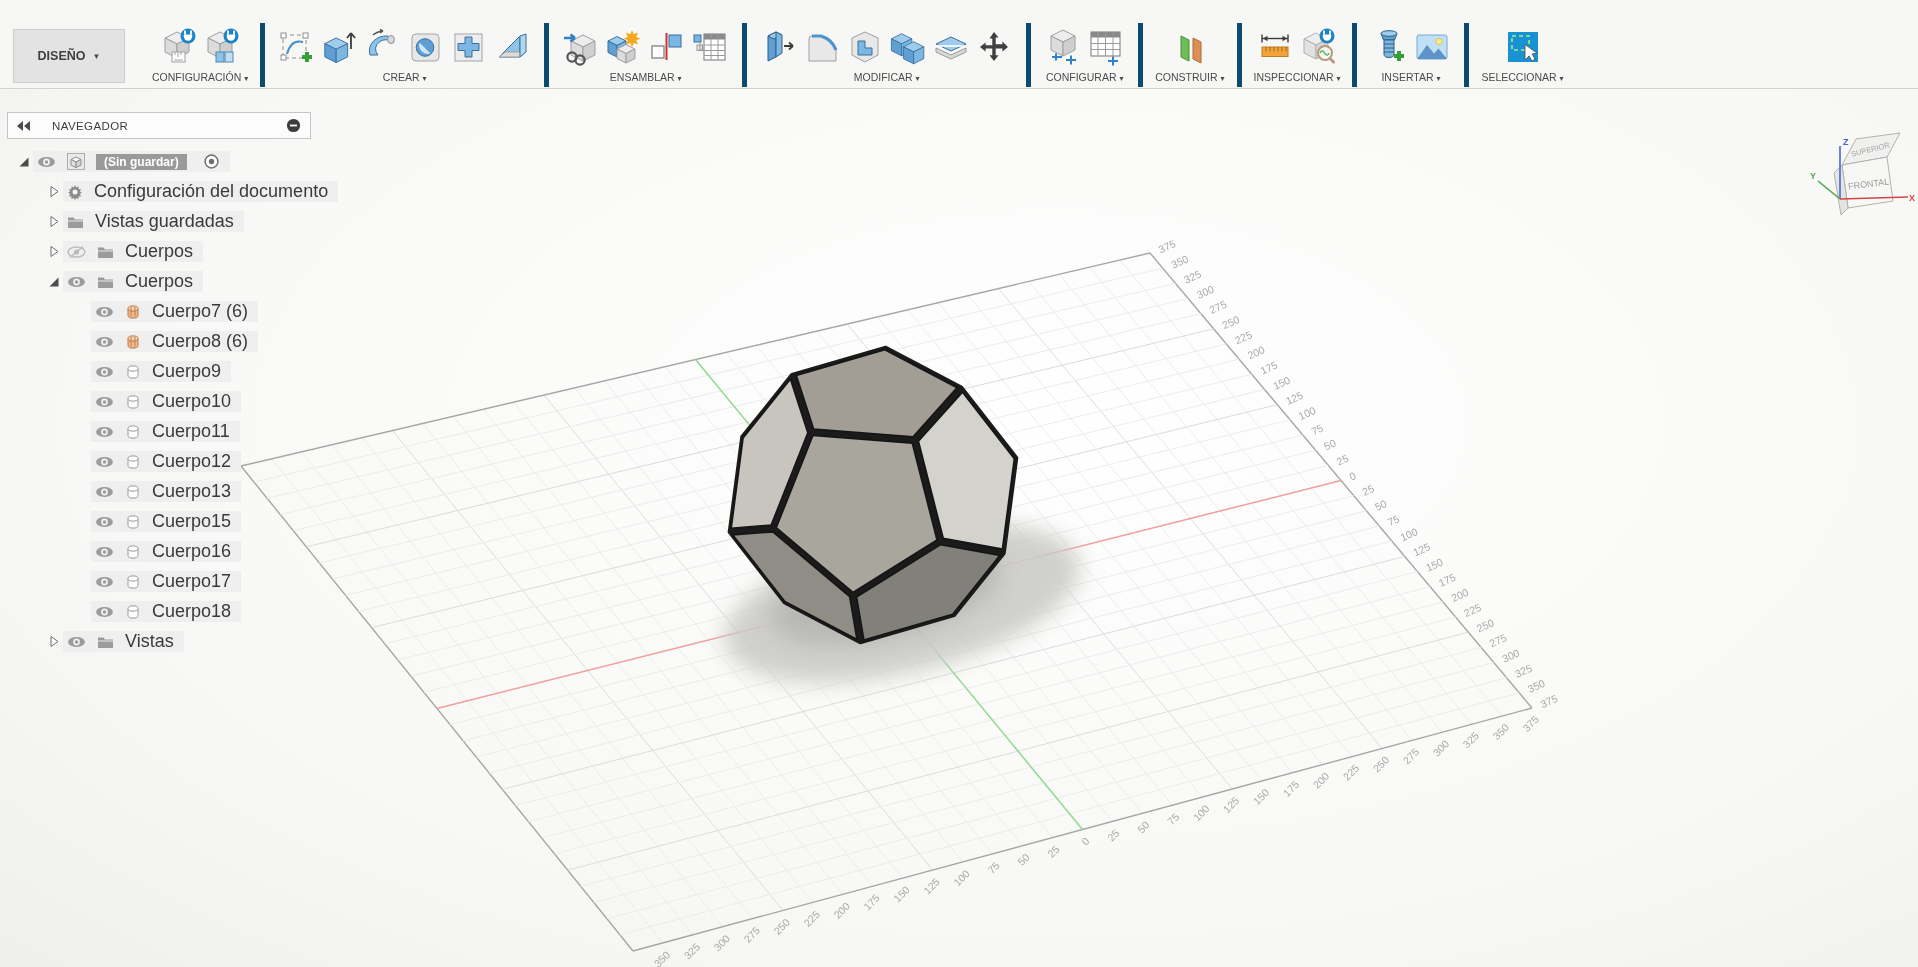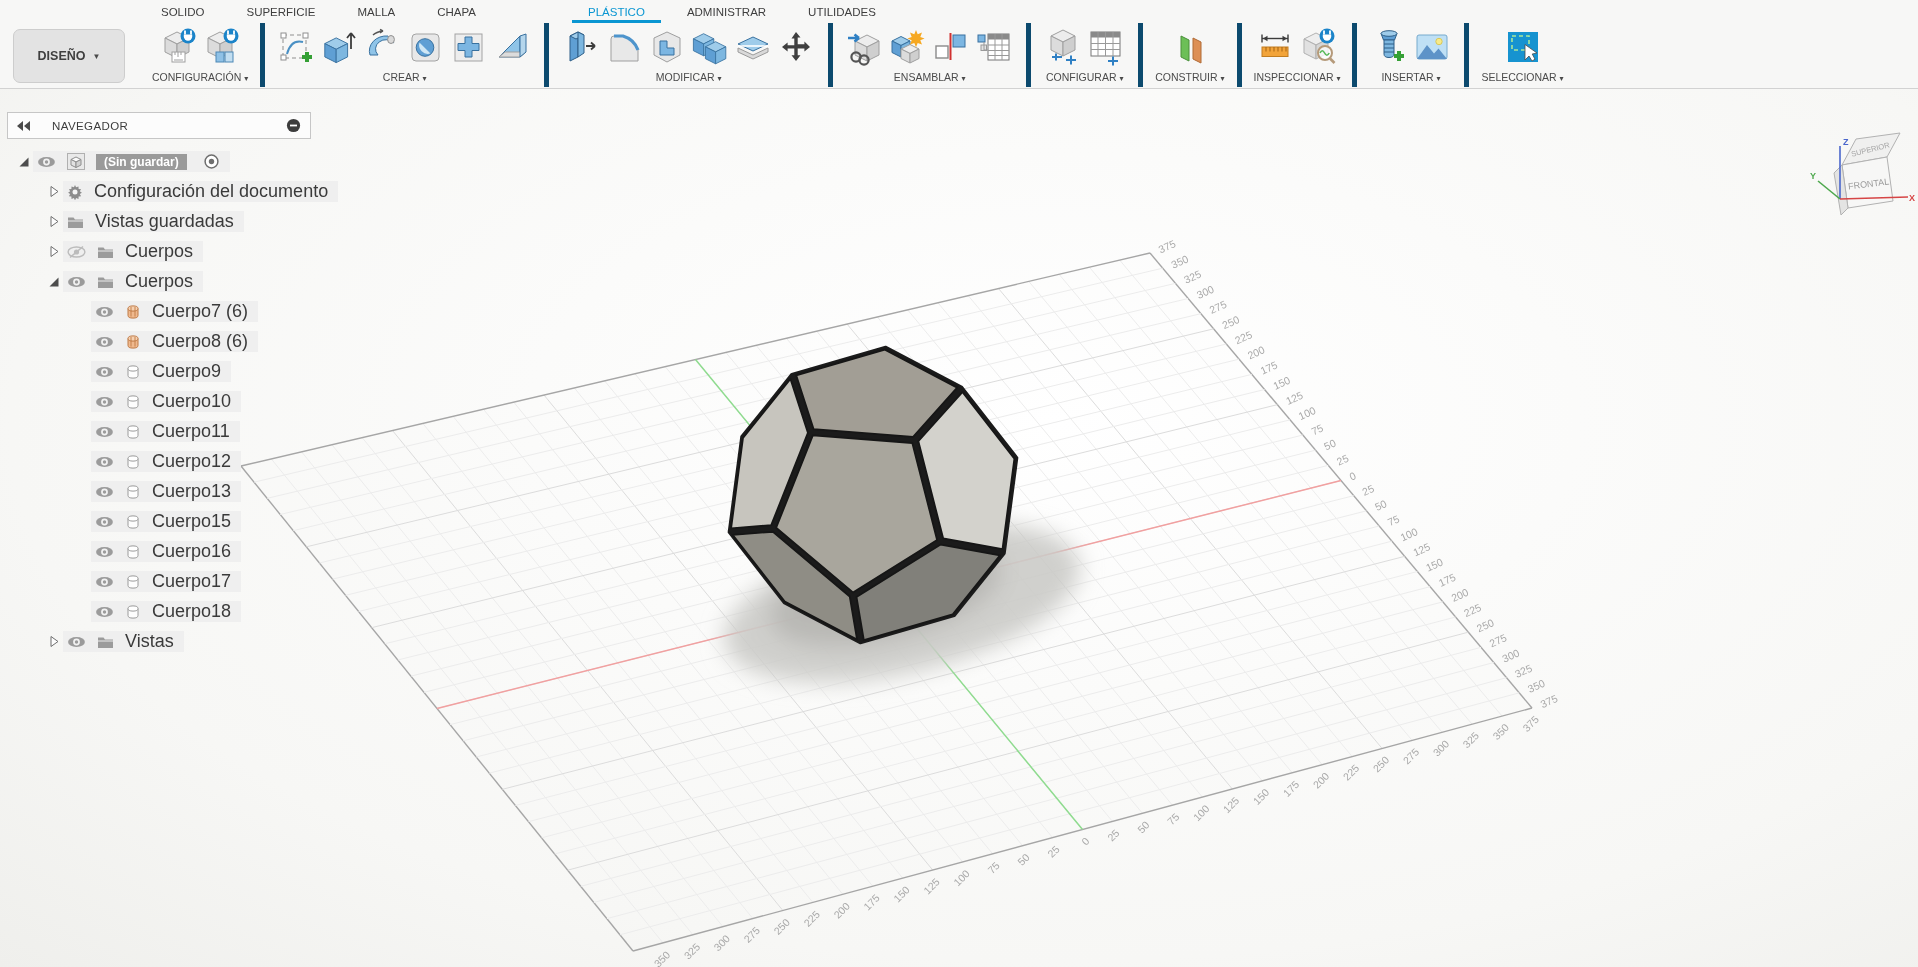--- a/index.html
+++ b/index.html
@@ -3,21 +3,21 @@
 <meta charset="utf-8">
 <style>
   html,body{margin:0;padding:0;}
   body{width:1918px;height:967px;position:relative;overflow:hidden;
        font-family:"Liberation Sans",sans-serif;background:#fff;}
 
   
   .topbar{position:absolute;left:0;top:0;width:1918px;height:88px;
           background:#f7f7f6;border-bottom:1px solid #d2d2d2;z-index:30;}
   .design-btn{position:absolute;left:13px;top:29px;width:110px;height:52px;
-          background:#e3e3e3;border:1px solid #cdcdcd;border-radius:7px;
+          background:#e3e3e3;border:1px solid #cdcdcd;border-radius:0;
           display:flex;align-items:center;justify-content:center;gap:7px;
           font-size:12.5px;font-weight:bold;color:#3f3f3f;cursor:pointer;}
   .caret{font-size:8px;color:#4a4a4a;}
   .tabs{position:absolute;left:140px;top:0;height:23px;display:flex;}
   .tab{padding:0 21px;display:flex;align-items:center;font-size:11.5px;
        color:#3e3e3e;position:relative;cursor:pointer;white-space:nowrap;}
   .tab:nth-child(5){margin-left:70px;}
   .tab.active{color:#0a96d2;}
   .tab.active::after{content:"";position:absolute;left:5px;right:5px;bottom:0;
        height:3px;background:#0a96d2;}
@@ -55,43 +55,20 @@
         padding:1px 8px;font-size:12px;cursor:pointer;}
 </style>
 </head>
 <body>
 
 <div class="topbar">
   <div class="design-btn">
     <span>DISEÑO</span>
     <span class="caret">▼</span>
   </div>
-  <div class="tabs">
-      <div class="tab">
-        <span>SOLIDO</span>
-      </div>
-      <div class="tab">
-        <span>SUPERFICIE</span>
-      </div>
-      <div class="tab">
-        <span>MALLA</span>
-      </div>
-      <div class="tab">
-        <span>CHAPA</span>
-      </div>
-      <div class="tab active">
-        <span>PLÁSTICO</span>
-      </div>
-      <div class="tab">
-        <span>ADMINISTRAR</span>
-      </div>
-      <div class="tab">
-        <span>UTILIDADES</span>
-      </div>
-    </div>
   <div class="groups">
       <div class="tgroup">
         <div class="ticons">
           <span class="ticon">
             <svg width="40" height="40" viewBox="0 0 40 40">
               <g transform="translate(2,3)" opacity="1">
                 <polygon points="4,8 16,2 28,8 16,14" fill="#ededed" stroke="#9f9f9f"></polygon>
                 <polygon points="4,8 16,14 16,28 4,22" fill="#dcdcdc" stroke="#9f9f9f"></polygon>
                 <polygon points="28,8 16,14 16,28 28,22" fill="#cfcfcf" stroke="#9f9f9f"></polygon>
               </g>
@@ -170,20 +147,65 @@
               <polygon points="28,9 34,7 34,25 28,30" fill="#b5d6ec" stroke="#38719f"></polygon>
             </svg>
           </span>
         </div>
         <div class="glabel">CREAR <span class="caret">▾</span></div>
       </div>
       <div class="tgroup">
         <div class="ticons">
           <span class="ticon">
             <svg width="40" height="40" viewBox="0 0 40 40">
+              <g transform="translate(6,6)" opacity="1">
+                <polygon points="4,8 16,2 28,8 16,14" fill="#ededed" stroke="#9f9f9f"></polygon>
+                <polygon points="4,8 16,14 16,28 4,22" fill="#dcdcdc" stroke="#9f9f9f"></polygon>
+                <polygon points="28,8 16,14 16,28 28,22" fill="#cfcfcf" stroke="#9f9f9f"></polygon>
+              </g>
+              <path d="M3,11 h11 M14,11 l-4.5,-3.5 M14,11 l-4.5,3.5" stroke="#2f80c4" stroke-width="2.6" fill="none"></path>
+              <circle cx="11" cy="30" r="4.6" fill="none" stroke="#555" stroke-width="2.2"></circle>
+              <circle cx="19" cy="33" r="4.6" fill="none" stroke="#555" stroke-width="2.2"></circle>
+            </svg>
+          </span>
+          <span class="ticon">
+            <svg width="40" height="40" viewBox="0 0 40 40">
+              <polygon points="4,14 13,9.5 22,14 13,18.5" fill="#9fccea" stroke="#38719f"></polygon>
+              <polygon points="4,14 13,18.5 13,30 4,25.5" fill="#5f9fd4" stroke="#38719f"></polygon>
+              <polygon points="22,14 13,18.5 13,30 22,25.5" fill="#7db7e0" stroke="#38719f"></polygon>
+              <polygon points="13,22 22,17.5 31,22 22,26.5" fill="#ededed" stroke="#9f9f9f"></polygon>
+              <polygon points="13,22 22,26.5 22,36 13,31.5" fill="#dcdcdc" stroke="#9f9f9f"></polygon>
+              <polygon points="31,22 22,26.5 22,36 31,31.5" fill="#cfcfcf" stroke="#9f9f9f"></polygon>
+              <path d="M28,3 l1.7,4.3 4.3,-1.7 -1.7,4.3 4.3,1.7 -4.3,1.7 1.7,4.3 -4.3,-1.7 -1.7,4.3 -1.7,-4.3 -4.3,1.7 1.7,-4.3 -4.3,-1.7 4.3,-1.7 -1.7,-4.3 4.3,1.7 z" fill="#f6a821"></path>
+            </svg>
+          </span>
+          <span class="ticon">
+            <svg width="40" height="40" viewBox="0 0 40 40">
+              <rect x="5" y="19" width="12" height="12" fill="#fff" stroke="#8a8a8a" stroke-width="1.4"></rect>
+              <rect x="22" y="8" width="12" height="12" fill="#7cb6e2" stroke="#38719f"></rect>
+              <path d="M19.5,6 V33" stroke="#d03030" stroke-width="2"></path>
+            </svg>
+          </span>
+          <span class="ticon">
+            <svg width="40" height="40" viewBox="0 0 40 40">
+              <rect x="14" y="7" width="21" height="26" fill="#fff" stroke="#777"></rect>
+              <rect x="14" y="7" width="21" height="5.5" fill="#8a8a8a"></rect>
+              <path d="M14,18 h21 M14,23.5 h21 M14,28.5 h21 M21,7 v26 M28,7 v26" stroke="#999"></path>
+              <rect x="4" y="8" width="7" height="7" fill="#7cb6e2" stroke="#38719f"></rect>
+              <rect x="7" y="18" width="5.5" height="5.5" fill="#e3e3e3" stroke="#999"></rect>
+              <path d="M10,15 v8 M10,23 h4" stroke="#999" fill="none"></path>
+            </svg>
+          </span>
+        </div>
+        <div class="glabel">ENSAMBLAR <span class="caret">▾</span></div>
+      </div>
+      <div class="tgroup">
+        <div class="ticons">
+          <span class="ticon">
+            <svg width="40" height="40" viewBox="0 0 40 40">
               <polygon points="9,9 17,5 17,30 9,34" fill="#5f9fd4" stroke="#2f5f88"></polygon>
               <polygon points="9,9 17,5 23,8 15,12" fill="#9fccea" stroke="#2f5f88"></polygon>
               <polygon points="17,5 23,8 23,26 17,30" fill="#7db7e0" stroke="#2f5f88"></polygon>
               <path d="M25,19 h9 M34,19 l-4,-3.5 M34,19 l-4,3.5" stroke="#3c3c3c" stroke-width="1.8" fill="none"></path>
             </svg>
           </span>
           <span class="ticon">
             <svg width="40" height="40" viewBox="0 0 40 40">
               <path d="M7,34 V12 Q7,9 10,9 H19 A23,23 0 0 1 34,23 V34 Z" fill="#e8e8e8" stroke="#9f9f9f"></path>
               <path d="M10,9 H19 A23,23 0 0 1 34,23" fill="none" stroke="#4d94cc" stroke-width="3.2"></path>
@@ -216,65 +238,20 @@
               <path d="M5,19 H35" stroke="#fff" stroke-width="1.6"></path>
             </svg>
           </span>
           <span class="ticon">
             <svg width="40" height="40" viewBox="0 0 40 40">
               <path d="M20,5 l4.5,5.5 h-2.8 v6.7 h6.7 v-2.8 L34,19.9 28.4,24.4 v-2.8 h-6.7 v6.7 h2.8 L20,34 15.5,28.3 h2.8 v-6.7 h-6.7 v2.8 L6,19.9 11.6,15.4 v2.8 h6.7 v-6.7 h-2.8 z" fill="#3f3f3f"></path>
             </svg>
           </span>
         </div>
         <div class="glabel">MODIFICAR <span class="caret">▾</span></div>
-      </div>
-      <div class="tgroup">
-        <div class="ticons">
-          <span class="ticon">
-            <svg width="40" height="40" viewBox="0 0 40 40">
-              <g transform="translate(6,6)" opacity="1">
-                <polygon points="4,8 16,2 28,8 16,14" fill="#ededed" stroke="#9f9f9f"></polygon>
-                <polygon points="4,8 16,14 16,28 4,22" fill="#dcdcdc" stroke="#9f9f9f"></polygon>
-                <polygon points="28,8 16,14 16,28 28,22" fill="#cfcfcf" stroke="#9f9f9f"></polygon>
-              </g>
-              <path d="M3,11 h11 M14,11 l-4.5,-3.5 M14,11 l-4.5,3.5" stroke="#2f80c4" stroke-width="2.6" fill="none"></path>
-              <circle cx="11" cy="30" r="4.6" fill="none" stroke="#555" stroke-width="2.2"></circle>
-              <circle cx="19" cy="33" r="4.6" fill="none" stroke="#555" stroke-width="2.2"></circle>
-            </svg>
-          </span>
-          <span class="ticon">
-            <svg width="40" height="40" viewBox="0 0 40 40">
-              <polygon points="4,14 13,9.5 22,14 13,18.5" fill="#9fccea" stroke="#38719f"></polygon>
-              <polygon points="4,14 13,18.5 13,30 4,25.5" fill="#5f9fd4" stroke="#38719f"></polygon>
-              <polygon points="22,14 13,18.5 13,30 22,25.5" fill="#7db7e0" stroke="#38719f"></polygon>
-              <polygon points="13,22 22,17.5 31,22 22,26.5" fill="#ededed" stroke="#9f9f9f"></polygon>
-              <polygon points="13,22 22,26.5 22,36 13,31.5" fill="#dcdcdc" stroke="#9f9f9f"></polygon>
-              <polygon points="31,22 22,26.5 22,36 31,31.5" fill="#cfcfcf" stroke="#9f9f9f"></polygon>
-              <path d="M28,3 l1.7,4.3 4.3,-1.7 -1.7,4.3 4.3,1.7 -4.3,1.7 1.7,4.3 -4.3,-1.7 -1.7,4.3 -1.7,-4.3 -4.3,1.7 1.7,-4.3 -4.3,-1.7 4.3,-1.7 -1.7,-4.3 4.3,1.7 z" fill="#f6a821"></path>
-            </svg>
-          </span>
-          <span class="ticon">
-            <svg width="40" height="40" viewBox="0 0 40 40">
-              <rect x="5" y="19" width="12" height="12" fill="#fff" stroke="#8a8a8a" stroke-width="1.4"></rect>
-              <rect x="22" y="8" width="12" height="12" fill="#7cb6e2" stroke="#38719f"></rect>
-              <path d="M19.5,6 V33" stroke="#d03030" stroke-width="2"></path>
-            </svg>
-          </span>
-          <span class="ticon">
-            <svg width="40" height="40" viewBox="0 0 40 40">
-              <rect x="14" y="7" width="21" height="26" fill="#fff" stroke="#777"></rect>
-              <rect x="14" y="7" width="21" height="5.5" fill="#8a8a8a"></rect>
-              <path d="M14,18 h21 M14,23.5 h21 M14,28.5 h21 M21,7 v26 M28,7 v26" stroke="#999"></path>
-              <rect x="4" y="8" width="7" height="7" fill="#7cb6e2" stroke="#38719f"></rect>
-              <rect x="7" y="18" width="5.5" height="5.5" fill="#e3e3e3" stroke="#999"></rect>
-              <path d="M10,15 v8 M10,23 h4" stroke="#999" fill="none"></path>
-            </svg>
-          </span>
-        </div>
-        <div class="glabel">ENSAMBLAR <span class="caret">▾</span></div>
       </div>
       <div class="tgroup">
         <div class="ticons">
           <span class="ticon">
             <svg width="40" height="40" viewBox="0 0 40 40">
               <g transform="translate(4,1)" opacity="1">
                 <polygon points="4,8 16,2 28,8 16,14" fill="#ededed" stroke="#9f9f9f"></polygon>
                 <polygon points="4,8 16,14 16,28 4,22" fill="#dcdcdc" stroke="#9f9f9f"></polygon>
                 <polygon points="28,8 16,14 16,28 28,22" fill="#cfcfcf" stroke="#9f9f9f"></polygon>
               </g>

